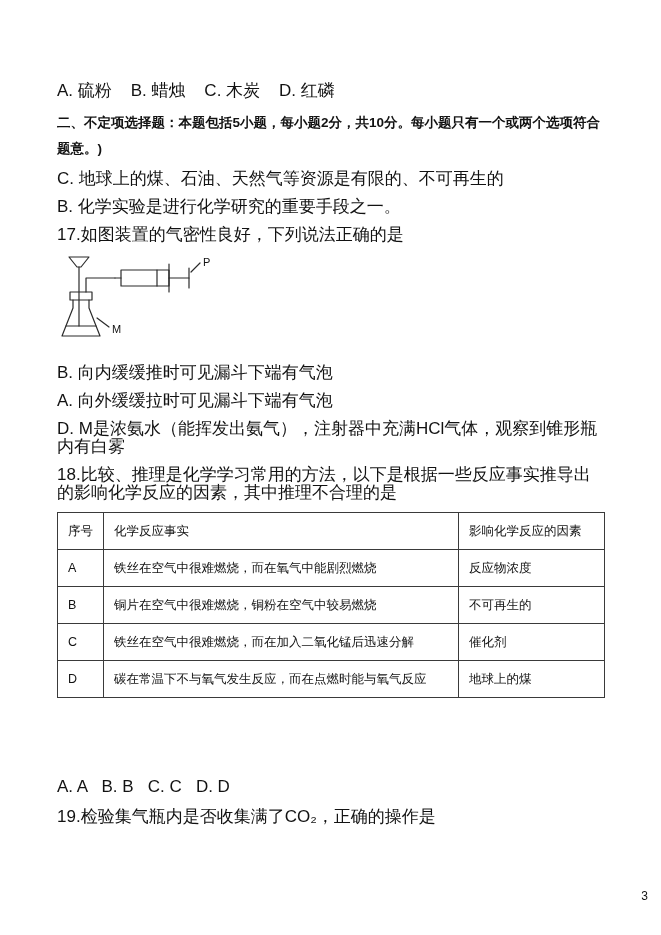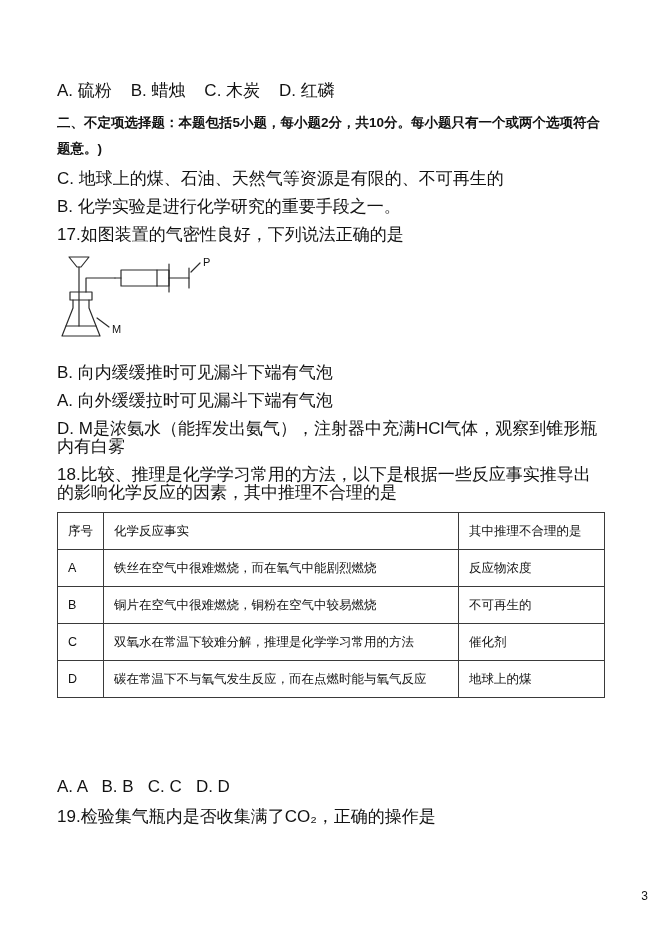--- a/index.html
+++ b/index.html
@@ -122,37 +122,37 @@
   <table class="q18-table">
     <colgroup>
       <col class="col-id">
         <col class="col-fact">
         <col class="col-factor">
     </colgroup>
     <thead>
       <tr>
         <th>序号</th>
         <th>化学反应事实</th>
-        <th>其中推理不合理的是</th>
+        <th>影响化学反应的因素</th>
       </tr>
     </thead>
     <tbody>
       <tr>
         <td>A</td>
         <td>铁丝在空气中很难燃烧，而在氧气中能剧烈燃烧</td>
         <td>反应物浓度</td>
       </tr>
       <tr>
         <td>B</td>
         <td>铜片在空气中很难燃烧，铜粉在空气中较易燃烧</td>
         <td>不可再生的</td>
       </tr>
       <tr>
         <td>C</td>
-        <td>双氧水在常温下较难分解，推理是化学学习常用的方法</td>
+        <td>铁丝在空气中很难燃烧，而在加入二氧化锰后迅速分解</td>
         <td>催化剂</td>
       </tr>
       <tr>
         <td>D</td>
         <td>碳在常温下不与氧气发生反应，而在点燃时能与氧气反应</td>
         <td>地球上的煤</td>
       </tr>
     </tbody>
   </table>
 

